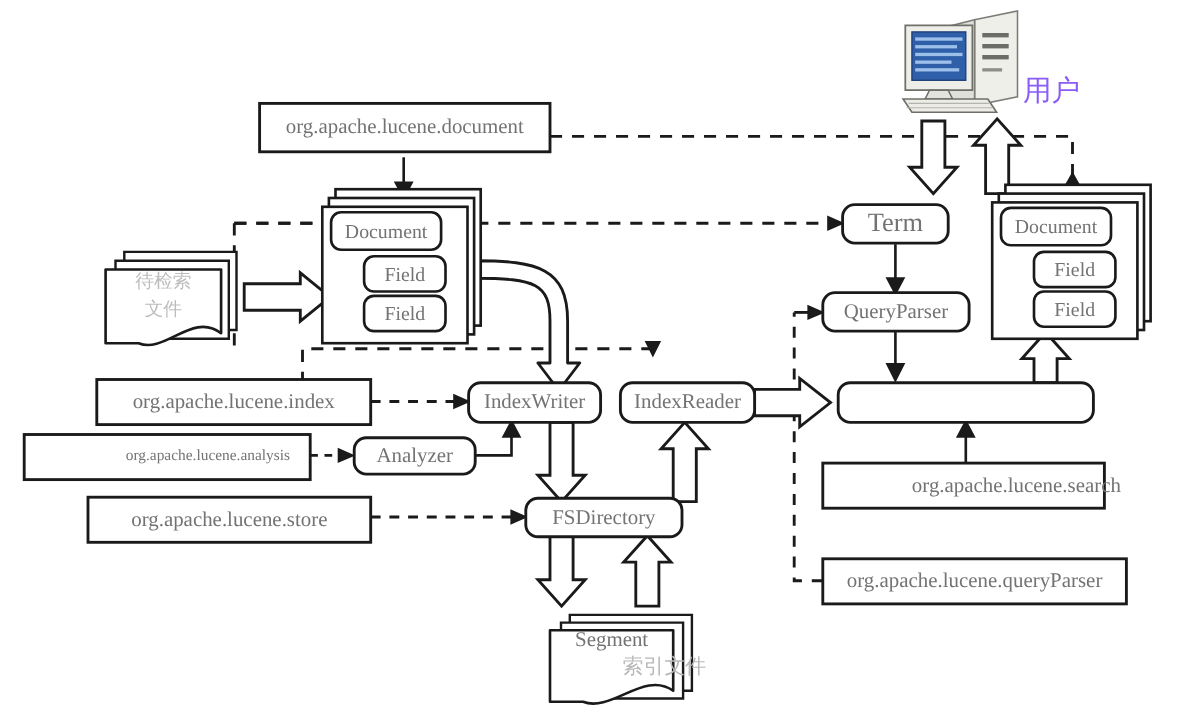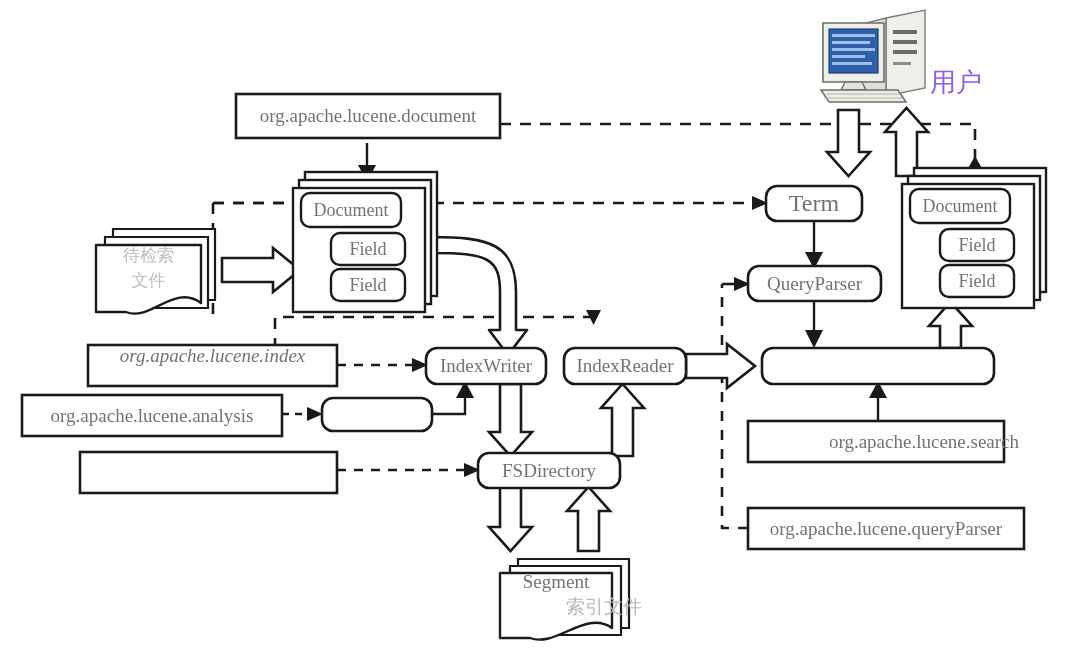--- a/index.html
+++ b/index.html
@@ -215,42 +215,44 @@
         <path d="M826,94 L899,94"></path>
         <path d="M824,98 L902,98"></path>
       </g>
     </g>
   </svg>
 
   <div class="lbl faint" style="left:100px;top:0px;width:160px;height:16px;justify-content:flex-start;"></div>
 
   <div class="lbl" style="left:236px;top:94px;width:264px;height:44px;font-size:19px;">org.apache.lucene.document</div>
 
-  <div class="lbl" style="left:88px;top:330px;width:249px;height:51px;font-size:19px;font-style:italic;">org.apache.lucene.index</div>
-
-  <div class="lbl" style="left:22px;top:395px;width:260px;height:41px;font-size:19px;">org.apache.lucene.analysis</div>
-
+  <div class="lbl" style="left:88px;top:345px;width:249px;height:41px;font-size:19px;">org.apache.lucene.index</div>
+
+  <div class="lbl" style="left:22px;top:395px;width:260px;height:41px;font-size:14px;padding-left:37px;">org.apache.lucene.analysis</div>
+
+  <div class="lbl" style="left:80px;top:452px;width:257px;height:41px;font-size:19px;">org.apache.lucene.store</div>
 
   <div class="lbl" style="left:748px;top:421px;width:256px;height:41px;font-size:19px;padding-left:48px;">org.apache.lucene.search</div>
 
   <div class="lbl" style="left:748px;top:508px;width:276px;height:41px;font-size:19px;text-align:center;">org.apache.lucene.queryParser</div>
 
   <div class="lbl" style="left:96px;top:245px;width:105px;height:22px;font-size:17px;color:#bdbdbd;">待检索</div>
   <div class="lbl" style="left:96px;top:270px;width:105px;height:22px;font-size:17px;color:#bdbdbd;">文件</div>
 
   <div class="lbl" style="left:301px;top:193px;width:100px;height:34px;font-size:18px;">Document</div>
   <div class="lbl" style="left:331px;top:233px;width:74px;height:32px;font-size:18px;">Field</div>
   <div class="lbl" style="left:331px;top:269px;width:74px;height:32px;font-size:18px;">Field</div>
 
   <div class="lbl" style="left:910px;top:189px;width:100px;height:34px;font-size:18px;">Document</div>
   <div class="lbl" style="left:940px;top:229px;width:74px;height:32px;font-size:18px;">Field</div>
   <div class="lbl" style="left:940px;top:265px;width:74px;height:32px;font-size:18px;">Field</div>
 
   <div class="lbl" style="left:426px;top:348px;width:120px;height:36px;font-size:19px;">IndexWriter</div>
   <div class="lbl" style="left:564px;top:348px;width:122px;height:36px;font-size:19px;">IndexReader</div>
+  <div class="lbl" style="left:322px;top:398px;width:110px;height:33px;font-size:19px;">Analyzer</div>
   <div class="lbl" style="left:478px;top:453px;width:142px;height:35px;font-size:19px;">FSDirectory</div>
   <div class="lbl" style="left:766px;top:186px;width:96px;height:35px;font-size:24px;">Term</div>
   <div class="lbl" style="left:748px;top:266px;width:133px;height:35px;font-size:19px;">QueryParser</div>
 
   <div class="lbl" style="left:500px;top:570px;width:112px;height:24px;font-size:19px;">Segment</div>
   <div class="lbl" style="left:500px;top:595px;width:112px;height:24px;font-size:19px;color:#b9b9b9;margin-left:48px;">索引文件</div>
 
   <div class="lbl" style="left:926px;top:70px;width:60px;height:26px;font-size:26px;color:#8b5cf6;">用户</div>
 
 </div>

